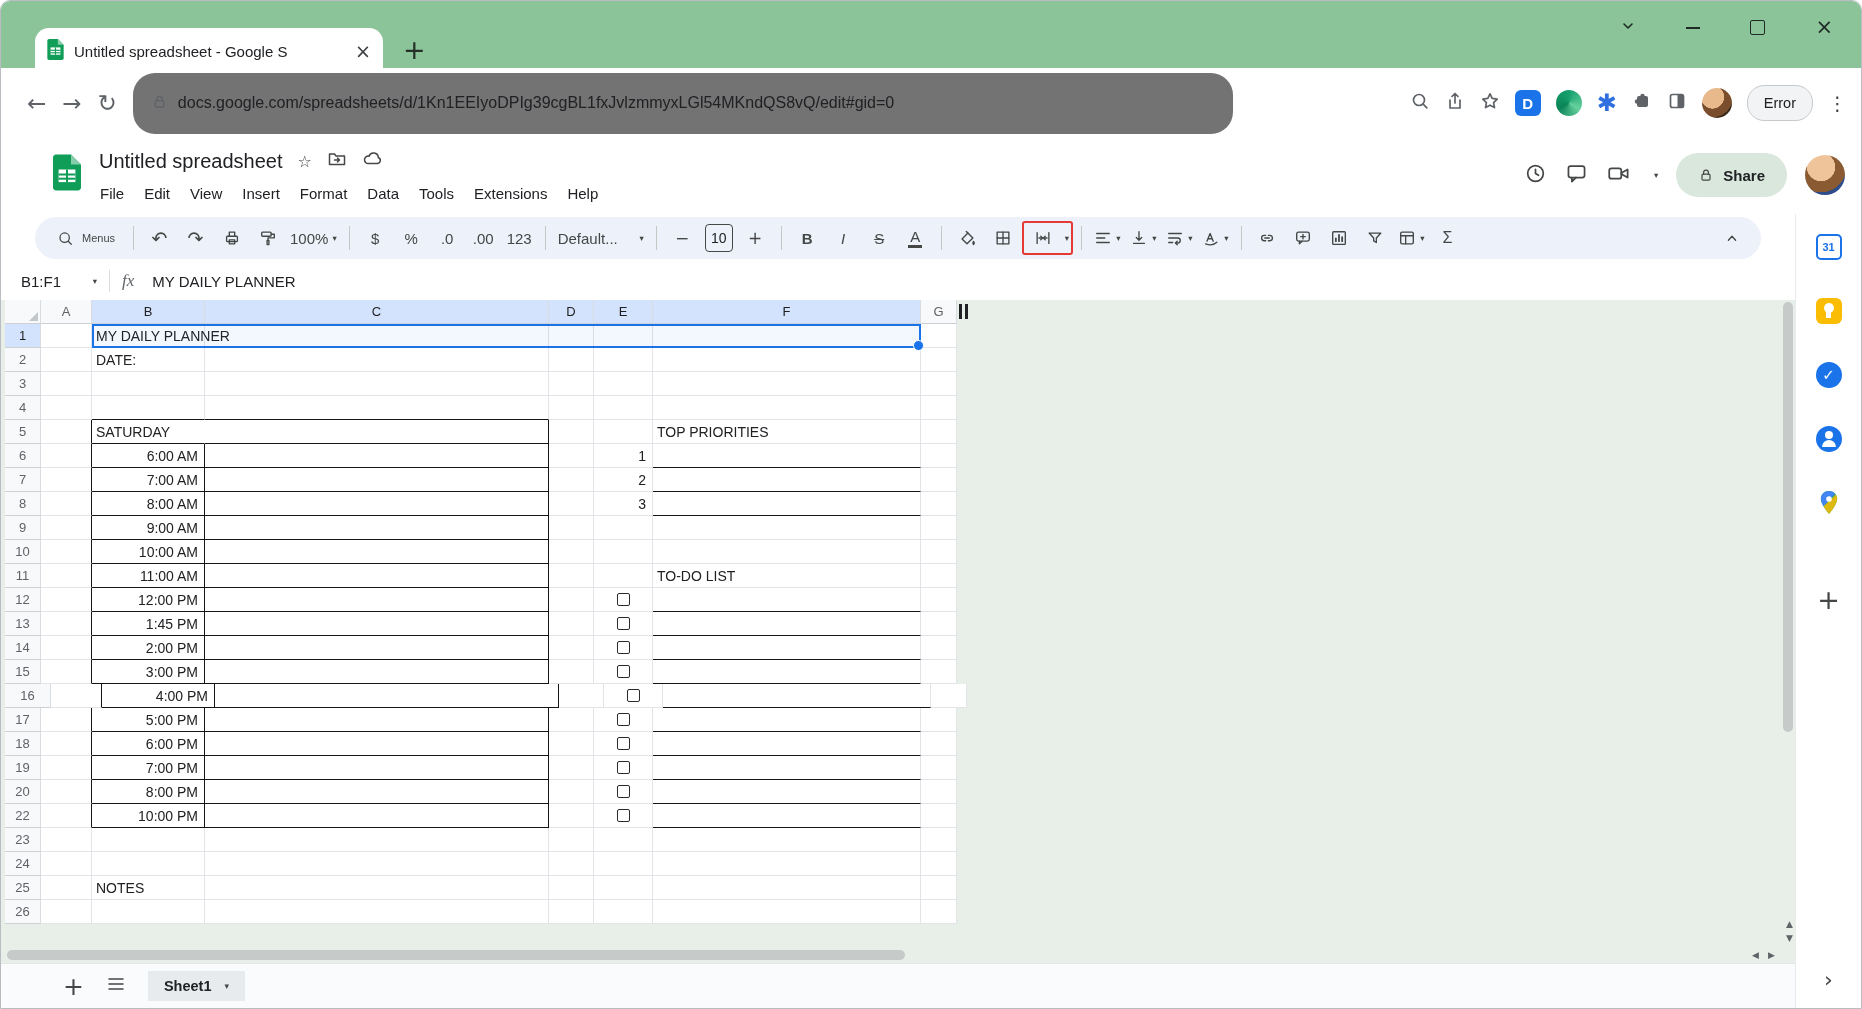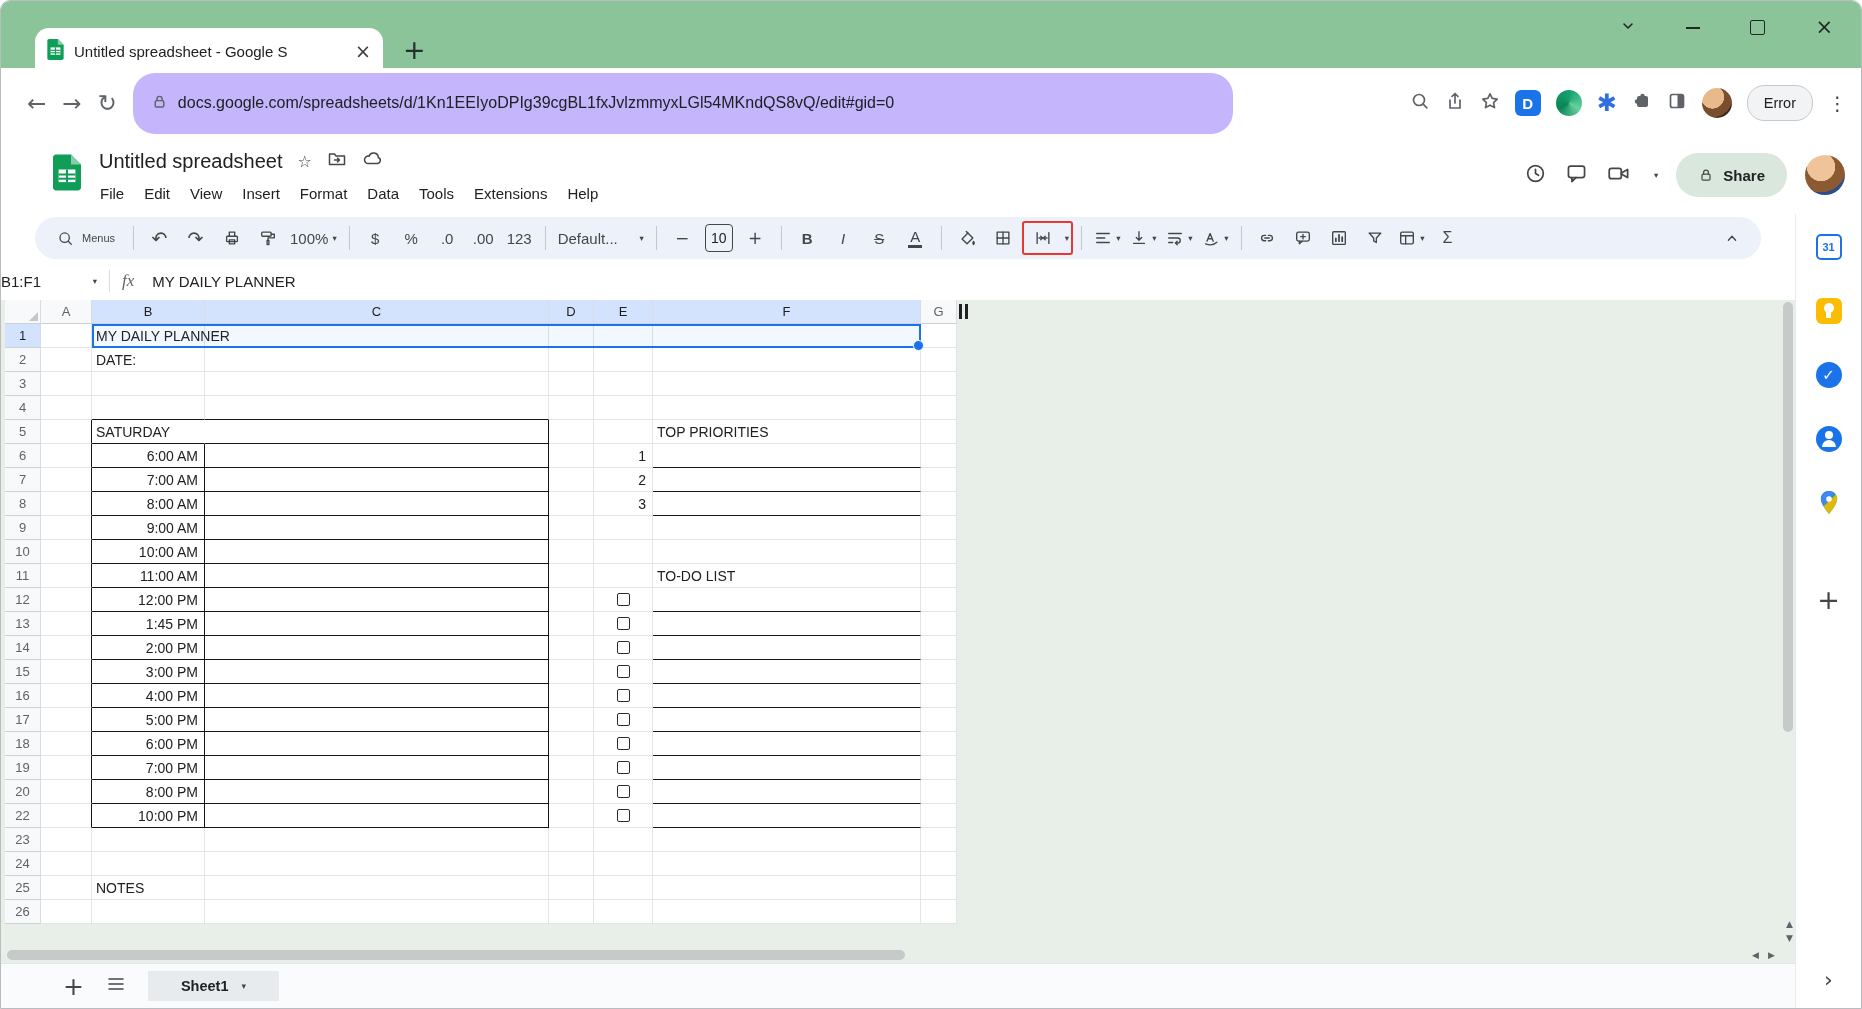--- a/index.html
+++ b/index.html
@@ -14,21 +14,21 @@
   .tab-close{font-size:19px;color:#3c4043;line-height:1}
   .newtab{font-size:27px;color:#243028;margin:0 0 12px 20px;line-height:1}
   .wincontrols{position:absolute;right:28px;top:16px;display:flex;gap:50px;align-items:center;color:#1f2a24}
   .winbox{width:13px;height:13px;border:1.6px solid #1f2a24;border-radius:2px}
   .winline{width:14px;height:0;border-top:2px solid #1f2a24}
   .winx{font-size:21px;line-height:1;color:#1f2a24}
 
   
   .urlrow{position:absolute;top:67px;left:0;right:0;height:70px;background:#fff;display:flex;align-items:center;padding:0 14px 0 26px;box-sizing:border-box;gap:16px}
   .navic{font-size:23px;color:#5f6368;line-height:1}
-  .urlpill{height:61px;border-radius:22px;background:#c4b5fd;width:1100px;flex:none;display:flex;align-items:center;padding:0 18px;gap:10px;box-sizing:border-box}
+  .urlpill{height:61px;border-radius:22px;background:#737373;width:1100px;flex:none;display:flex;align-items:center;padding:0 18px;gap:10px;box-sizing:border-box}
   .urltext{font-size:16px;color:#202124;white-space:nowrap}
   .urlicons{flex:1;display:flex;align-items:center;justify-content:flex-end;gap:15px}
   .extD{width:26px;height:26px;border-radius:6px;background:#1a73e8;color:#fff;font-weight:bold;font-size:15px;display:flex;align-items:center;justify-content:center}
   .extG{width:26px;height:26px;border-radius:50%;background:conic-gradient(#15a06d,#66d19e,#0b8457,#15a06d)}
   .extA{color:#2f6fe0;font-size:24px;font-weight:bold;line-height:1}
   .avatar{width:30px;height:30px;border-radius:50%;background:radial-gradient(circle at 35% 30%,#e8b98a 0 40%,#7a4e2c 41% 70%,#3c2a1a 71%)}
   .errorpill{height:34px;border:1px solid #c6cacd;border-radius:17px;background:#f1f3f4;display:flex;align-items:center;padding:0 16px;font-size:14.5px;color:#202124}
   .dots{font-size:19px;color:#3c4043}
 
   
@@ -52,21 +52,21 @@
   .menusbtn{display:flex;align-items:center;gap:8px;padding:0 10px;font-size:11px;color:#444746}
   .fsbox{width:26px;height:26px;border:1.4px solid #444746;border-radius:4px;display:flex;align-items:center;justify-content:center;font-size:14px;color:#202124;margin:0 4px}
   .bold{font-weight:bold}.ital{font-style:italic}.strike{text-decoration:line-through}
   .tcolA{display:flex;flex-direction:column;align-items:center;line-height:1}
   .tcolA .bar{width:14px;height:3px;background:#444746;margin-top:1px}
   .mergewrap{display:flex;align-items:center;border:2px solid #e53935;border-radius:3px;padding:0 2px}
   .collapse{margin-left:auto}
 
   
   .formulabar{position:absolute;top:261px;left:0;right:0;height:38px;background:#fff;border-bottom:1px solid #dfe3e7;display:flex;align-items:center}
-  .namebox{width:96px;display:flex;align-items:center;justify-content:space-between;font-size:15px;color:#202124;box-sizing:border-box}
+  .namebox{width:96px;padding-left:20px;display:flex;align-items:center;justify-content:space-between;font-size:15px;color:#202124;box-sizing:border-box}
   .fsep{width:1px;height:22px;background:#dadce0;margin:0 12px}
   .fx{font-family:"Liberation Serif",serif;font-style:italic;font-size:17px;color:#5f6368}
   .fvalue{margin-left:18px;font-size:15px;color:#202124}
 
   
   .gridwrap{position:absolute;top:299px;left:0;right:66px;bottom:45px;background:#e8efe8;overflow:hidden}
   .sheet{position:absolute;left:4px;top:0;width:952px;background:#fff}
   .grow{display:flex}
   .hdrcell,.rowhdr,.corner{box-sizing:border-box;height:24px;background:#f8f9fa;color:#5f6368;font-size:13px;display:flex;align-items:center;justify-content:center;border-right:1px solid #d9dce0;border-bottom:1px solid #cdd1d5;flex:none}
   .hdrcell.sel,.rowhdr.sel{background:#d3e3fd;color:#1f1f1f}
@@ -87,21 +87,21 @@
 
   
   .vthumb{position:absolute;right:2px;top:2px;width:10px;height:430px;background:#c6cac9;border-radius:5px}
   .varrow{position:absolute;right:2px;font-size:9px;color:#5f6368;line-height:1}
   .hthumb{position:absolute;left:6px;bottom:3px;width:898px;height:10px;background:#c6cac9;border-radius:5px}
   .harrow{position:absolute;bottom:3px;font-size:9px;color:#5f6368;line-height:1}
 
   
   .sheetbar{position:absolute;left:0;right:66px;bottom:0;height:45px;background:#f9fbfd;border-top:1px solid #e4e7ea;display:flex;align-items:center;gap:22px;padding-left:62px;box-sizing:border-box}
   .sb-plus{font-size:25px;color:#444746;line-height:1}
-  .sheettab{display:flex;align-items:center;gap:9px;padding:7px 33px;border-radius:0;background:#e7ebee;font-size:14.5px;font-weight:bold;color:#202124}
+  .sheettab{display:flex;align-items:center;gap:9px;padding:7px 16px;border-radius:0;background:#e7ebee;font-size:14.5px;font-weight:bold;color:#202124}
 
   
   .siderail{position:absolute;top:213px;right:0;width:66px;bottom:0;background:#fff;border-left:1px solid #e8eaed;display:flex;flex-direction:column;align-items:center;padding-top:20px;box-sizing:border-box;gap:38px}
   .railcal{width:26px;height:26px;border:2px solid #1a73e8;border-radius:5px;color:#1a73e8;font-size:11px;font-weight:bold;display:flex;align-items:center;justify-content:center;box-sizing:border-box}
   .railkeep{width:26px;height:26px;background:#fbbc04;border-radius:6px;position:relative}
   .railkeep::before{content:"";position:absolute;left:8px;top:5px;width:10px;height:10px;border-radius:50%;background:#fff}
   .railkeep::after{content:"";position:absolute;left:10.5px;top:14px;width:5px;height:6px;background:#fff}
   .railtasks{width:26px;height:26px;border-radius:50%;background:#1a73e8;color:#fff;font-size:15px;display:flex;align-items:center;justify-content:center}
   .railppl{width:26px;height:26px;border-radius:50%;background:#1a73e8;position:relative}
   .railppl::before{content:"";position:absolute;left:9px;top:5px;width:8px;height:8px;border-radius:50%;background:#fff}
@@ -601,21 +601,21 @@
           </div>
           <div class="cell bb br" style="width: 344px;"></div>
           <div class="cell" style="width: 45px;"></div>
           <div class="cell center" style="width: 59px;">
             <span class="checkbox"></span>
           </div>
           <div class="cell bb" style="width: 268px;"></div>
           <div class="cell" style="width: 36px;"></div>
         </div>
         <div class="grow">
-          <div class="rowhdr" style="width: 36px;">16</div>
+          <div class="rowhdr" style="width: 46px;">16</div>
           <div class="cell br" style="width: 51px;"></div>
           <div class="cell right bb br" style="width: 113px;">
             <span class="txt">4:00 PM</span>
           </div>
           <div class="cell bb br" style="width: 344px;"></div>
           <div class="cell" style="width: 45px;"></div>
           <div class="cell center" style="width: 59px;">
             <span class="checkbox"></span>
           </div>
           <div class="cell bb" style="width: 268px;"></div>

